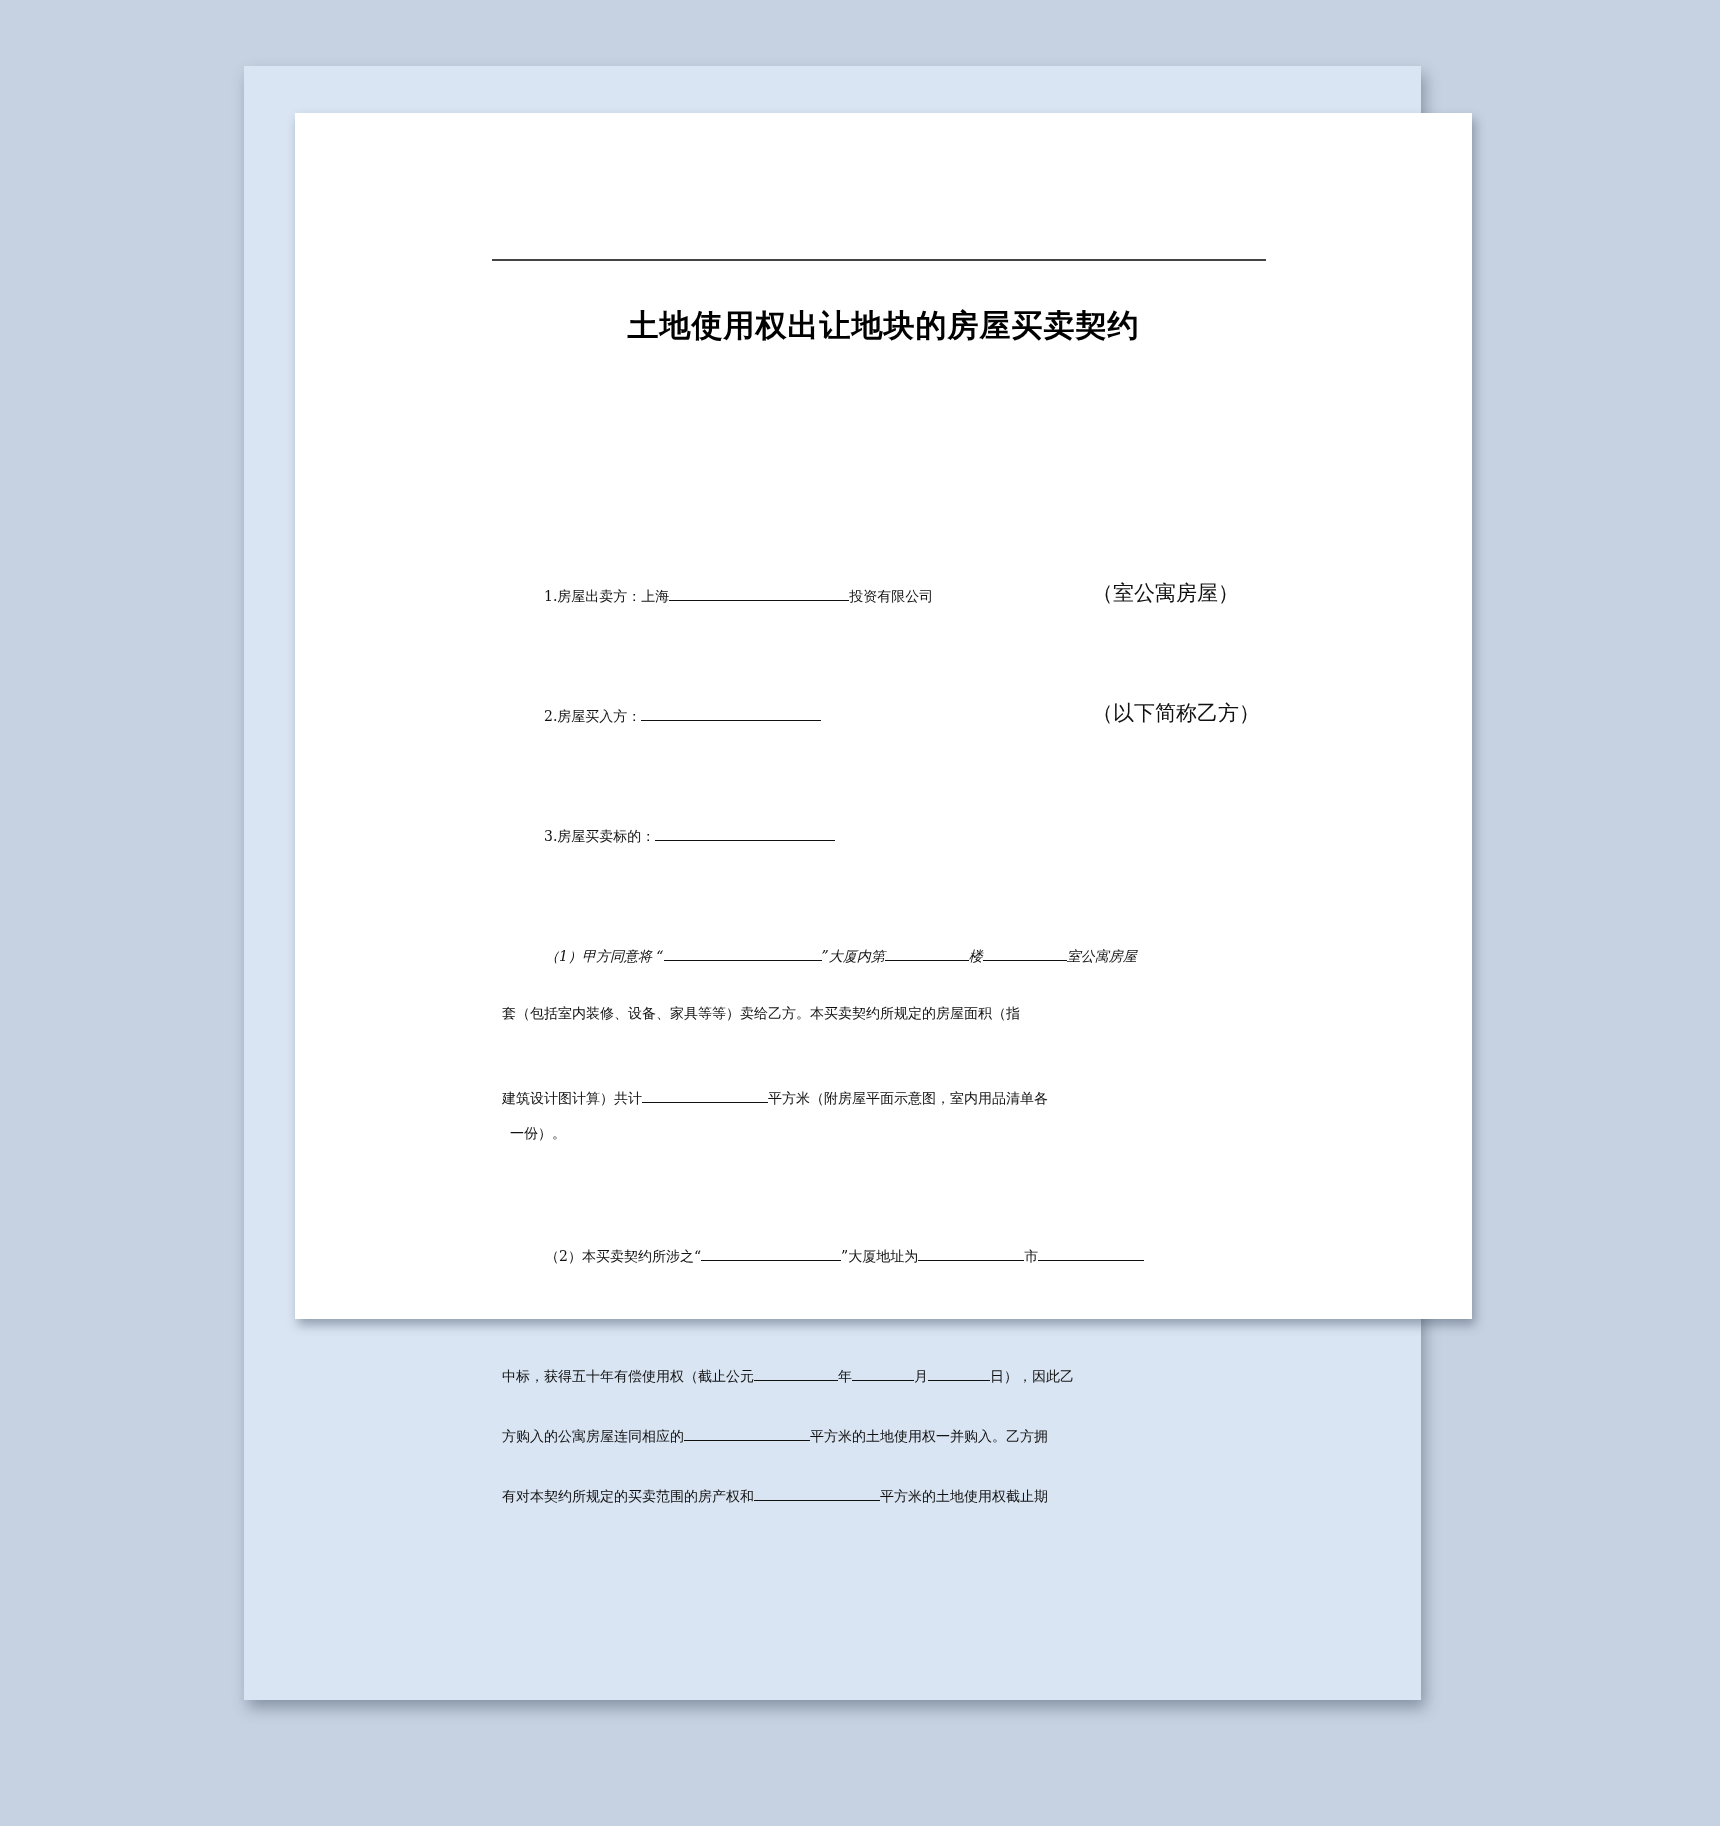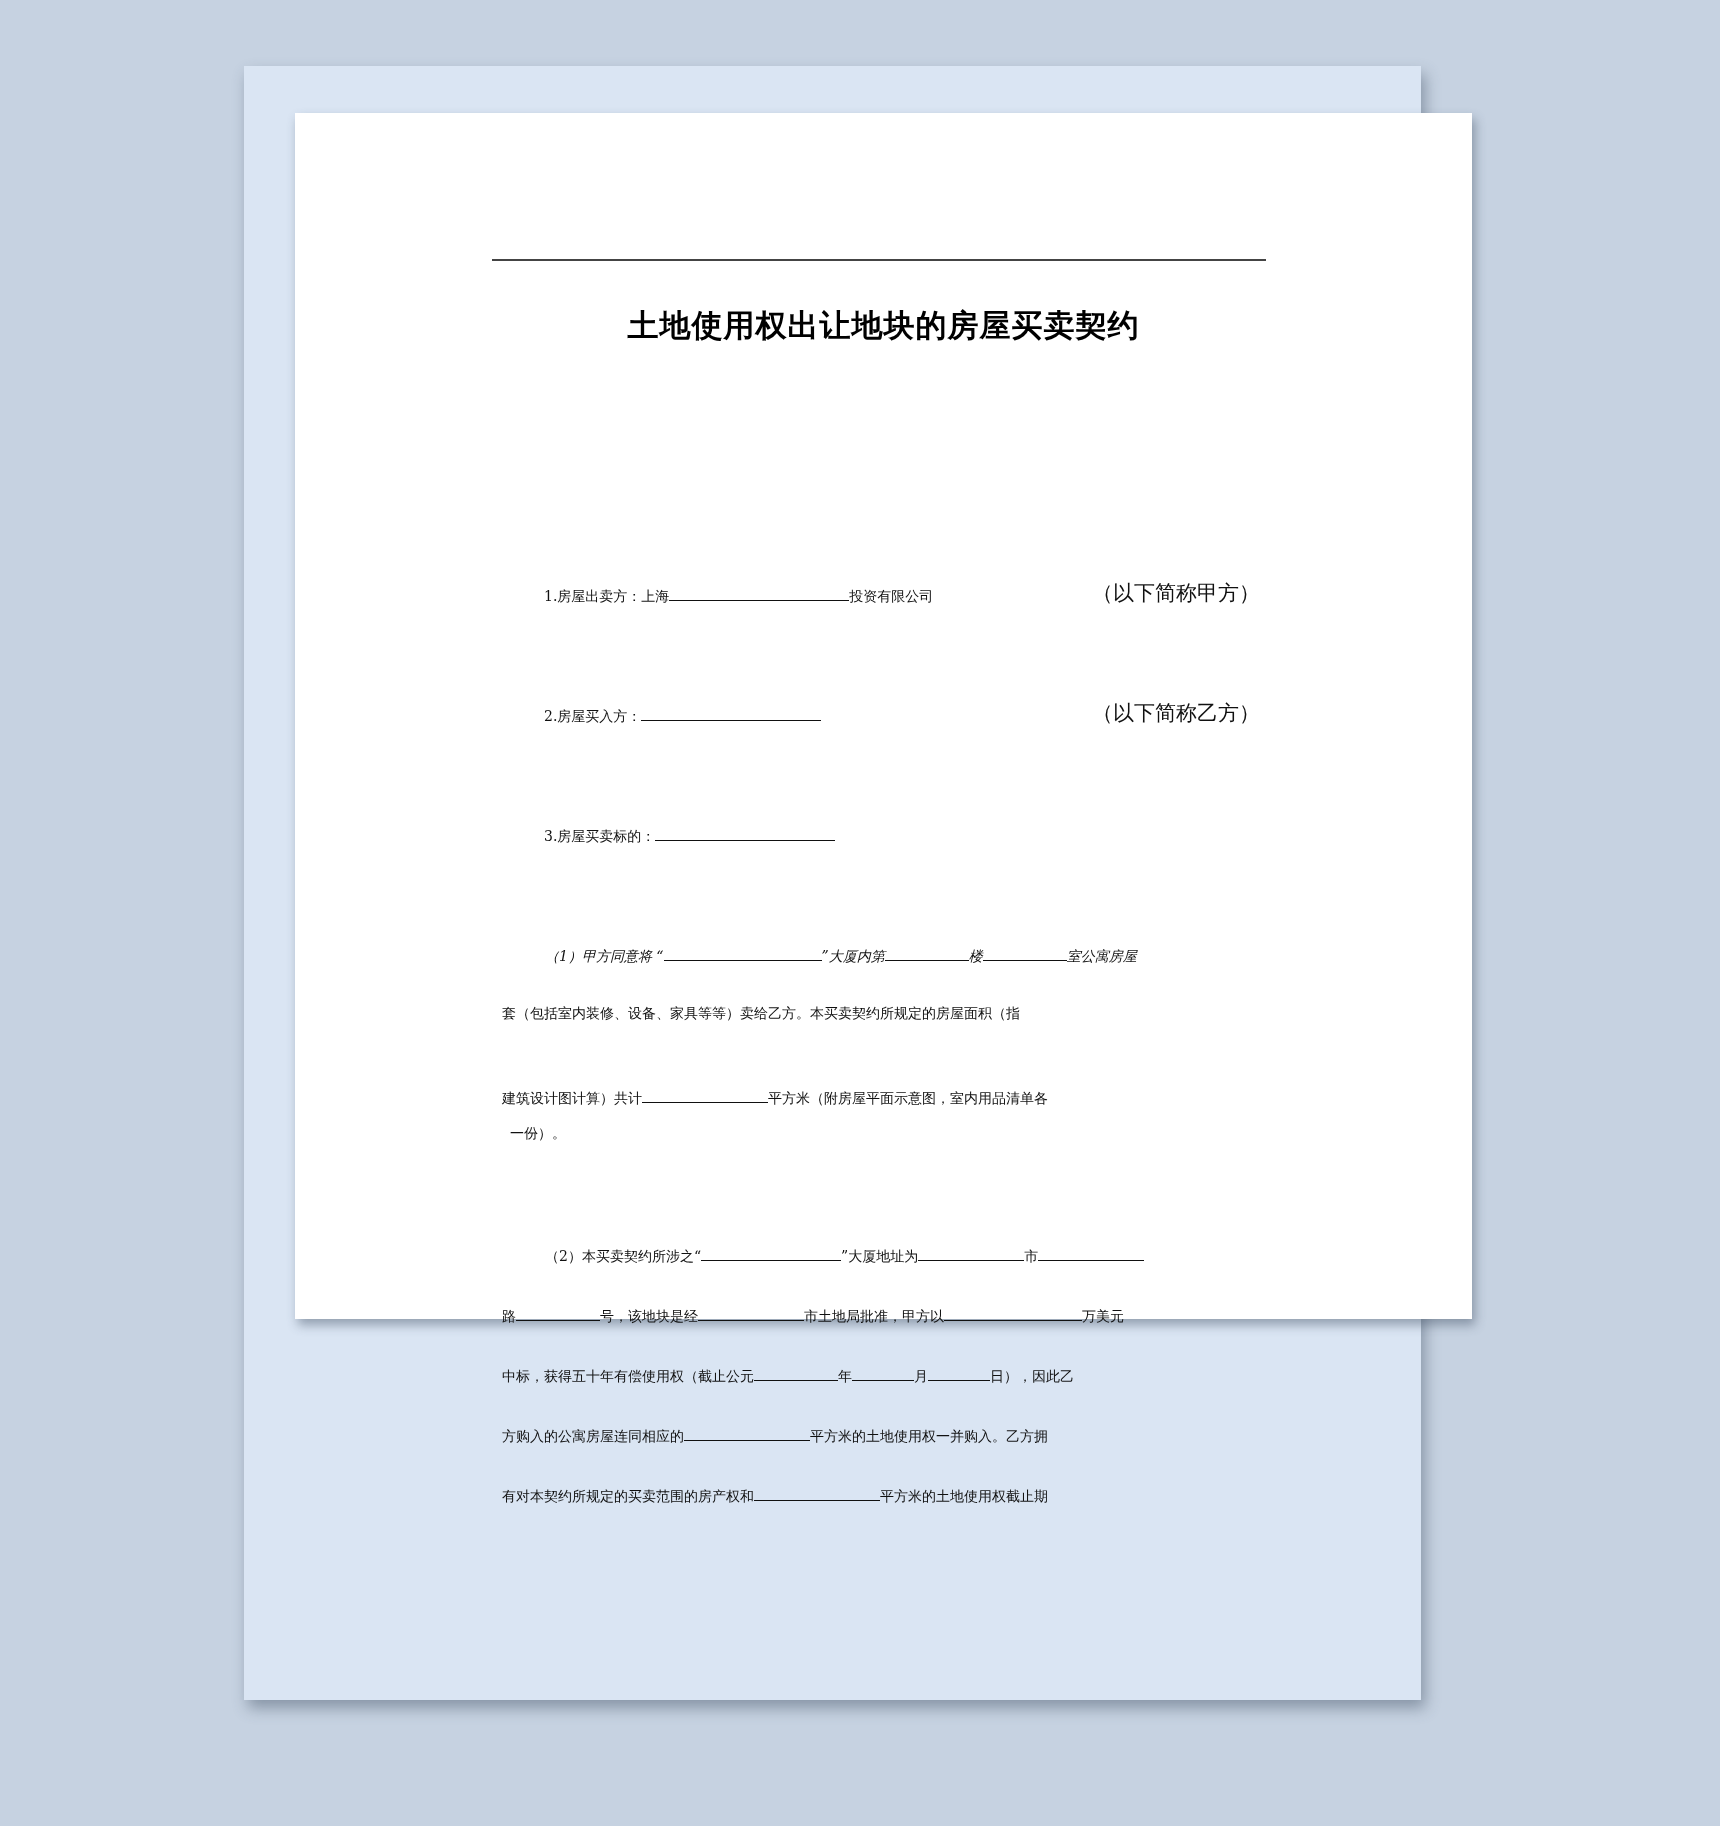--- a/index.html
+++ b/index.html
@@ -49,21 +49,21 @@
 
 <div class="back-sheet"></div>
 
 <div class="front-sheet">
   <div class="rule"></div>
   <div class="title">土地使用权出让地块的房屋买卖契约</div>
 
   <div class="line" style="left:249px; top:465px;">
     <span>1.</span><span>房屋出卖方：</span><span>上海</span><span class="blank" style="width:180px"></span><span>投资有限公司</span>
   </div>
-  <div class="note" style="left:797px; top:465px;">（以下简称甲方）</div>
+  <div class="note" style="left:797px; top:465px;">（室公寓房屋）</div>
 
   <div class="line" style="left:249px; top:585px;">
     <span>2.</span><span>房屋买入方：</span><span class="blank" style="width:180px"></span>
   </div>
   <div class="note" style="left:797px; top:585px;">（以下简称乙方）</div>
 
   <div class="line" style="left:249px; top:705px;">
     <span>3.</span><span>房屋买卖标的：</span><span class="blank" style="width:180px"></span>
   </div>
 
@@ -72,23 +72,20 @@
   </div>
   <div class="line" style="left:207px; top:885px;">套（包括室内装修、设备、家具等等）卖给乙方。本买卖契约所规定的房屋面积（指</div>
   <div class="line" style="left:207px; top:945px;margin-top:22px;">
     <span>建筑设计图计算）共计</span><span class="blank" style="width:126px"></span><span>平方米（附房屋平面示意图，室内用品清单各</span>
   </div>
   <div class="line" style="left:215px; top:1005px;">一份）。</div>
 
   <div class="line" style="left:250px; top:1125px;">
     <span>（2）本买卖契约所涉之“</span><span class="blank" style="width:140px"></span><span>”大厦地址为</span><span class="blank" style="width:106px"></span><span>市</span><span class="blank" style="width:106px"></span>
   </div>
-  <div class="line" style="left:207px; top:1185px;">
-    <span>路</span><span class="blank" style="width:84px"></span><span>号，该地块是经</span><span class="blank" style="width:106px"></span><span>市土地局批准，甲方以</span><span class="blank" style="width:138px"></span><span>万美元</span>
-  </div>
   <div class="line" style="left:207px; top:1305px;">
     <span>方购入的公寓房屋连同相应的</span><span class="blank" style="width:126px"></span><span>平方米的土地使用权一并购入。乙方拥</span>
   </div>
   <div class="line" style="left:207px; top:1245px;">
     <span>中标，获得五十年有偿使用权（截止公元</span><span class="blank" style="width:84px"></span><span>年</span><span class="blank" style="width:62px"></span><span>月</span><span class="blank" style="width:62px"></span><span>日），因此乙</span>
   </div>
   <div class="line" style="left:207px; top:1365px;">
     <span>有对本契约所规定的买卖范围的房产权和</span><span class="blank" style="width:126px"></span><span>平方米的土地使用权截止期</span>
   </div>
 </div>

